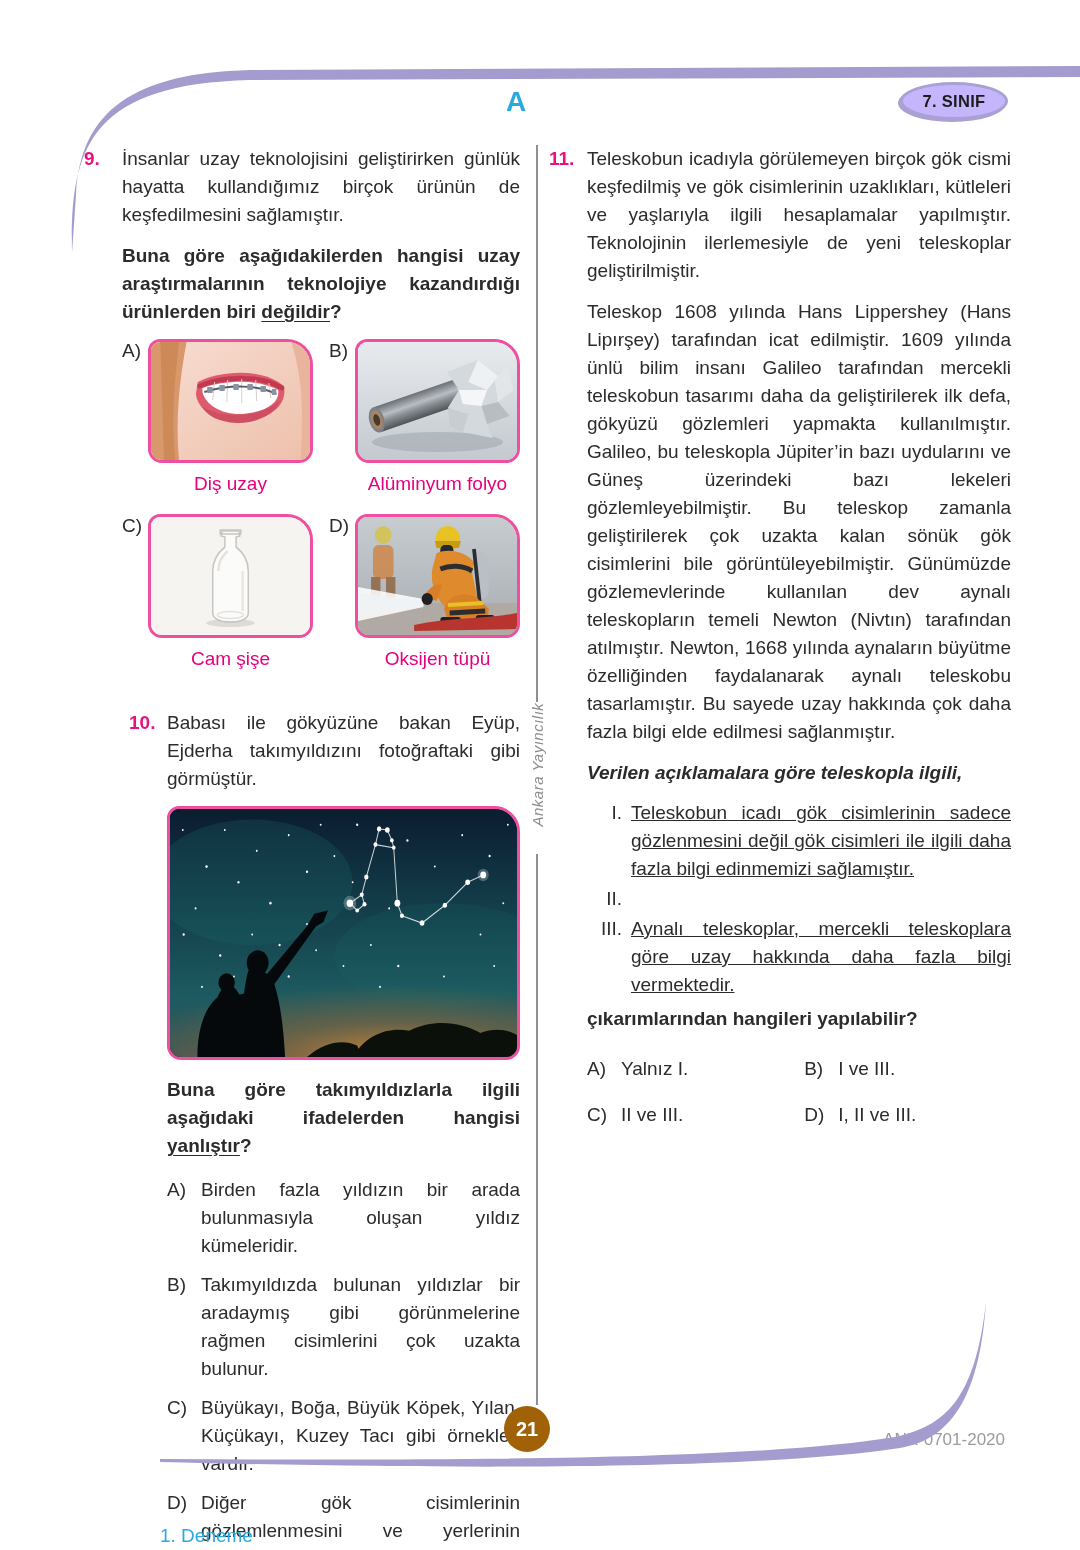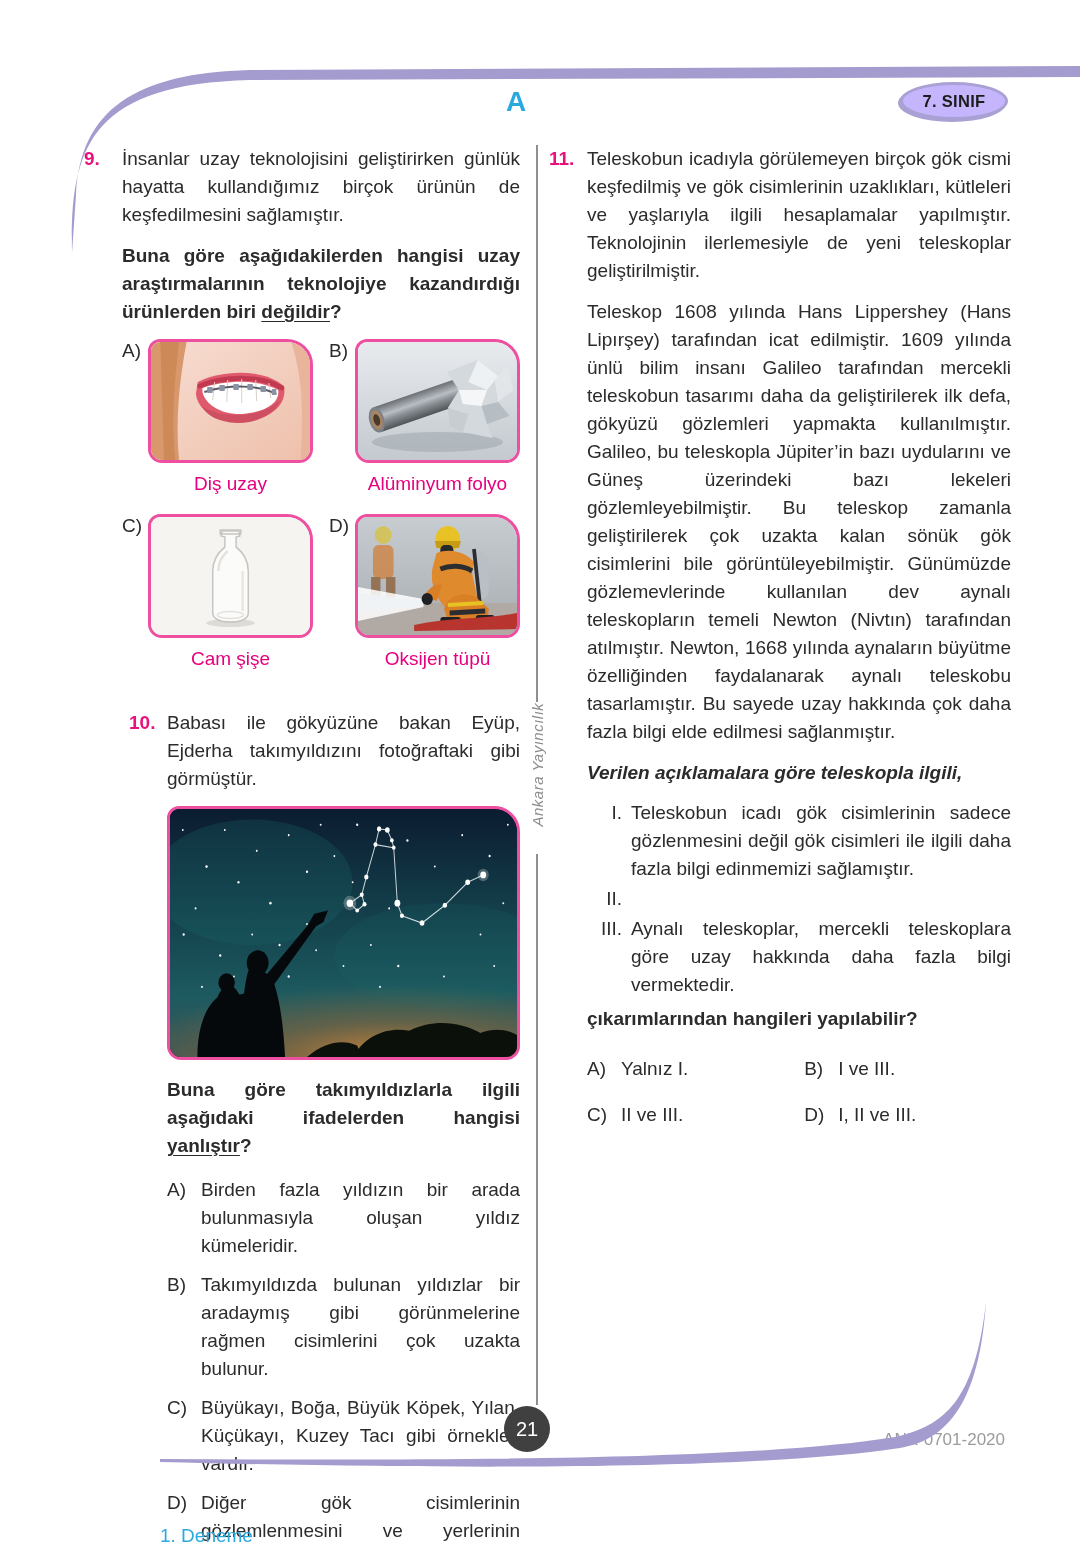--- a/index.html
+++ b/index.html
@@ -54,28 +54,28 @@
   }
   .photo-frame svg{display:block;width:100%;height:100%;}
 
   .choices{margin-top:16px;}
   .choice{display:grid;grid-template-columns:34px 1fr;margin-bottom:11px;}
   .choice .ctext{text-align:justify;}
 
   .roman{margin:2px 0 6px;}
   .roman-item{display:grid;grid-template-columns:44px 1fr;margin-bottom:2px;}
   .roman-item .rn{text-align:right;padding-right:9px;}
-  .roman-item .rtext{text-align:justify;}
+  .roman-item .rtext{text-align:justify;text-decoration:underline;}
 
   .opts2{display:grid;grid-template-columns:1.05fr 1fr;row-gap:18px;margin-top:22px;}
   .opt2{display:grid;grid-template-columns:34px 1fr;}
 
   .page-badge{
     position:absolute;left:504px;top:1406px;width:46px;height:46px;border-radius:50%;
-    background:#404040;color:#fff;font-weight:normal;font-size:20px;
+    background:#a16207;color:#fff;font-weight:bold;font-size:20px;
     display:flex;align-items:center;justify-content:center;
   }
   .booklet-code{position:absolute;right:75px;top:1430px;color:#9b9b9b;font-size:17px;}
   .exam-label{position:absolute;left:160px;top:1525px;color:#2aa9e1;font-size:19px;}
 </style>
 </head>
 <body>
 
 <div class="page">
 

